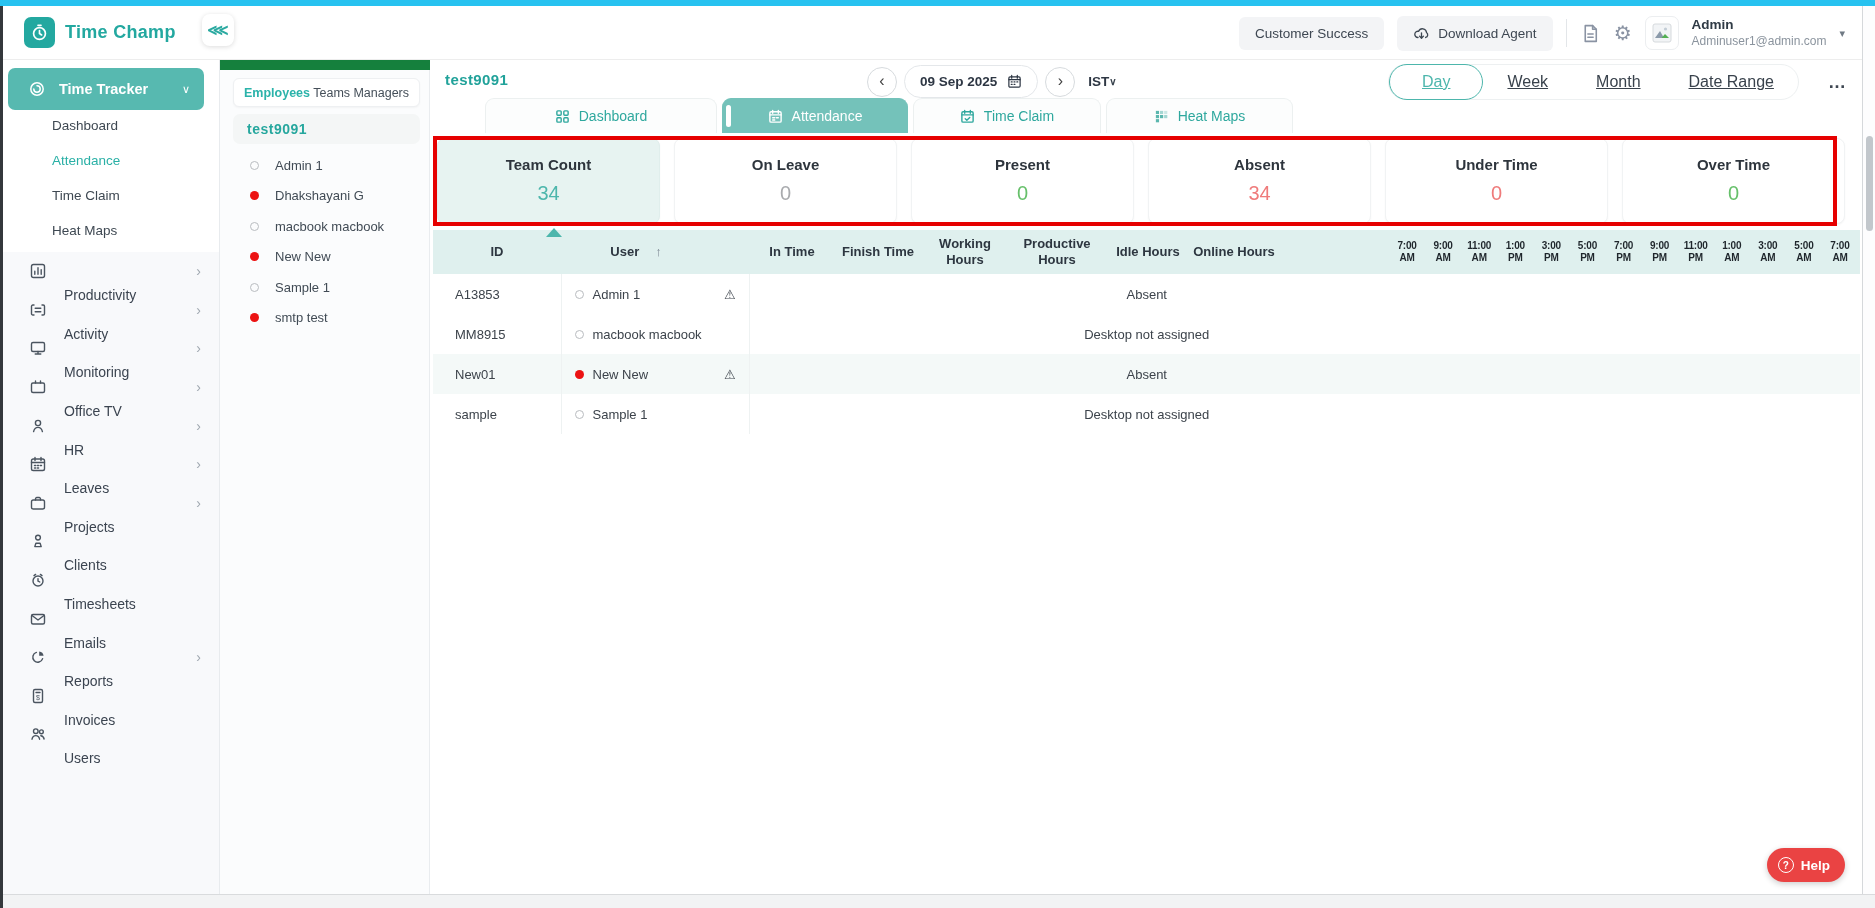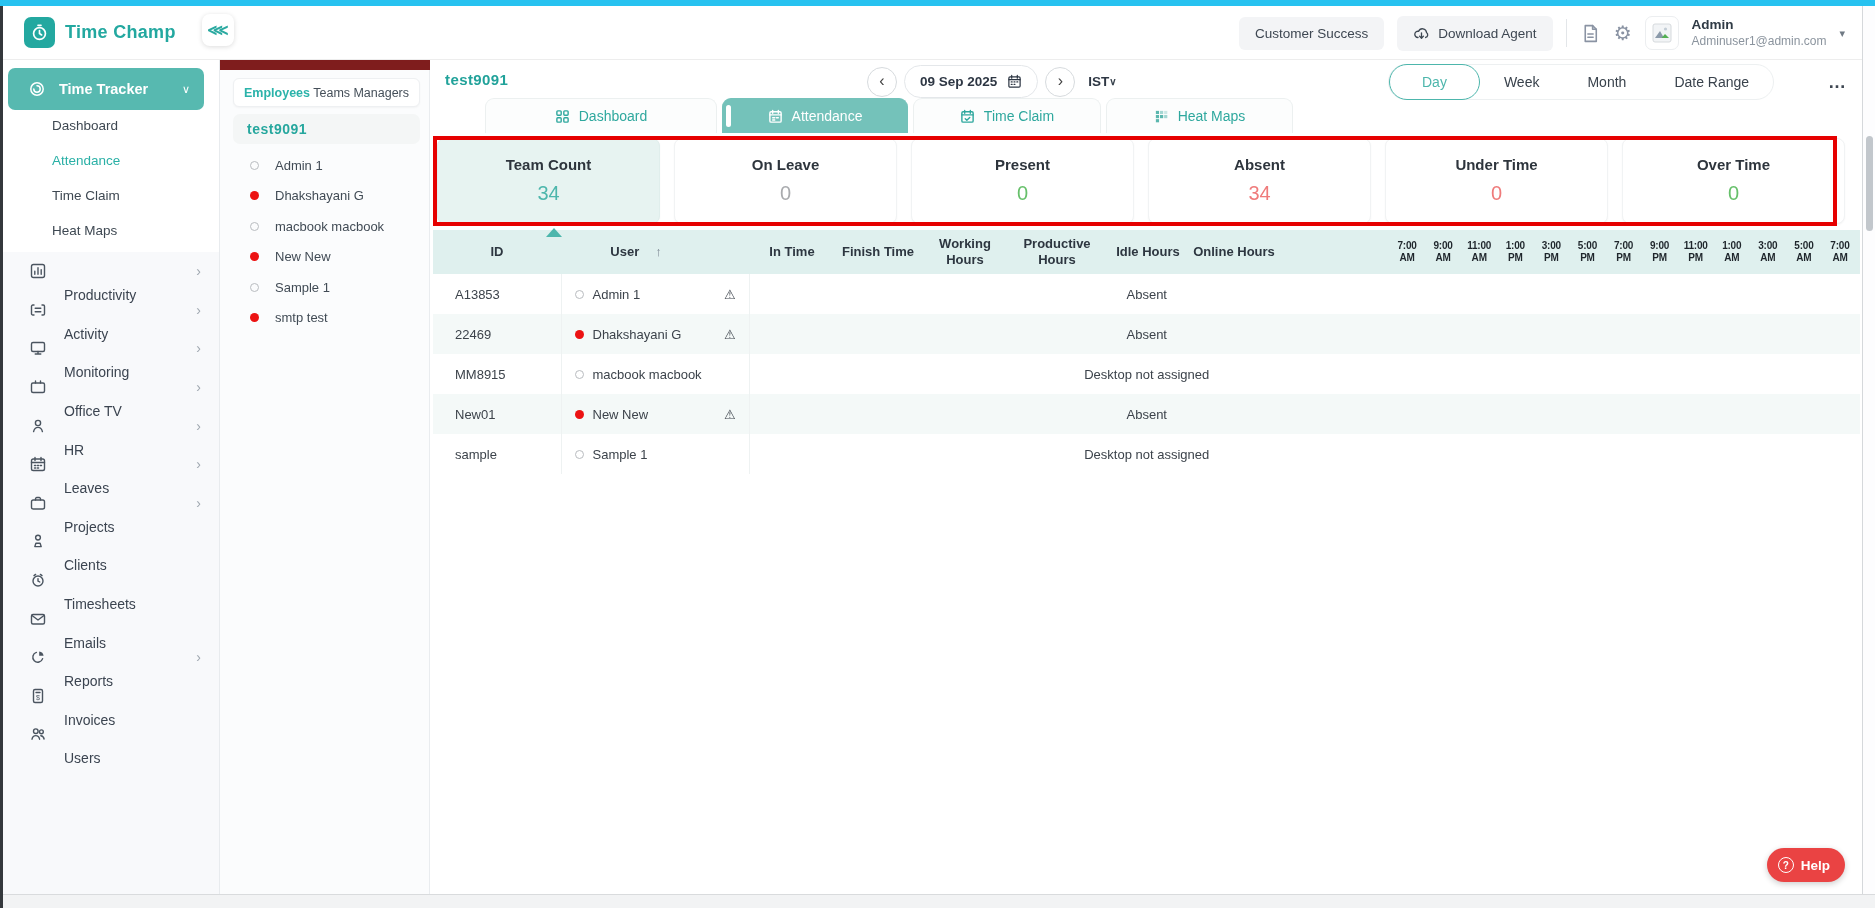--- a/index.html
+++ b/index.html
@@ -1,17 +1,17 @@
 <!DOCTYPE html>
 <html><head>
 <meta charset="utf-8">
 <style>
   * { margin:0; padding:0; box-sizing:border-box; }
   body { font-family:"Liberation Sans", sans-serif; background:#fff; }
-  .page { position:relative; width:1875px; height:908px; overflow:hidden; background:#7f1d1d; }
+  .page { position:relative; width:1875px; height:908px; overflow:hidden; background:#15803d; }
 
   
   .top-strip { position:absolute; left:0; top:0; width:100%; height:6px; background:#27c2f0; z-index:60; }
   .left-edge { position:absolute; left:0; top:6px; width:3px; bottom:0; background:#34383c; z-index:60; }
   .footer-strip { position:absolute; left:0; bottom:0; width:100%; height:14px; background:#f2f3f4; border-top:1px solid #d9dbdd; z-index:55; }
   .right-rail { position:absolute; right:0; top:6px; width:13px; bottom:14px; background:#fdfdfe; border-left:1px solid #d5d8db; z-index:55; }
   .right-rail .thumb { position:absolute; left:3px; top:130px; width:7px; height:95px; border-radius:4px; background:#c2c7cc; }
 
   
   .topbar { position:absolute; left:0; top:6px; width:100%; height:54px; background:#fff; border-bottom:1px solid #ededed; z-index:20; }
@@ -68,21 +68,21 @@
   .main-title { position:absolute; left:15px; top:11px; font-size:15px; font-weight:bold; color:#21a29a; letter-spacing:.4px; }
   .date-nav { position:absolute; left:437px; top:5px; display:flex; align-items:center; gap:7px; }
   .circ-btn { width:30px; height:30px; border-radius:50%; border:1.5px solid #d7dbde; background:#fff; color:#444;
     font-size:16px; display:flex; align-items:center; justify-content:center; cursor:pointer; line-height:1; padding-bottom:2px; }
   .date-pill { height:33px; border:1px solid #e4e7ea; border-radius:17px; background:#fff; display:flex; align-items:center;
     gap:10px; padding:0 15px; font-size:13.5px; font-weight:600; color:#2e3744; cursor:pointer; }
   .tz { display:flex; align-items:center; gap:0; margin-left:6px; font-size:13.5px; font-weight:600; color:#2e3744; cursor:pointer; }
   .tz .caret { font-size:10px; color:#3a444e; }
   .view-pills { position:absolute; left:958px; top:4px; height:36px; border:1px solid #edf0f1; border-radius:20px; background:#fff;
     display:flex; align-items:center; }
-  .vp-opt { padding:0 24px; font-size:14px; color:#39424c; cursor:pointer; }
+  .vp-opt { padding:0 24px; font-size:16px; color:#39424c; cursor:pointer;text-decoration:underline; }
   .vp-opt.active { border:1.6px solid #4db6ac; color:#4db6ac; border-radius:18px; height:36px; margin:-1px 0;
     display:flex; align-items:center; padding:0 32px; background:#fff; }
   .more-dots { position:absolute; left:1398px; top:12px; font-size:18px; font-weight:bold; color:#3e4752; letter-spacing:1px; cursor:pointer; }
 
   
   .view-tabs { position:absolute; left:55px; top:38px; display:flex; gap:5px; align-items:flex-end; }
   .vtab { height:35px; border-radius:9px 9px 0 0; background:#fcfdfd; border:1px solid #ecf0f0; border-bottom:none;
     color:#2fa89e; font-size:14px; display:flex; align-items:center; justify-content:center; gap:9px; cursor:pointer; }
   .vtab.active { background:#74c2ba; border-color:#74c2ba; color:#fff; position:relative; }
   .vtab.active::before { content:""; position:absolute; left:3px; top:6px; width:5px; height:22px; border-radius:3px; background:#fff; }
@@ -551,31 +551,20 @@
           </th>
         </tr>
       </thead>
       <tbody>
         <tr>
           <td class="td-id">A13853</td>
           <td class="td-user">
               <div class="uw">
                 <span class="dot offline"></span>
                 <span>Admin 1</span>
-              </div>
-            </td>
-          <td class="td-warn">⚠</td>
-          <td class="td-status" colspan="7">Absent</td>
-        </tr>
-        <tr class="alt">
-          <td class="td-id">22469</td>
-          <td class="td-user">
-              <div class="uw">
-                <span class="dot online"></span>
-                <span>Dhakshayani G</span>
               </div>
             </td>
           <td class="td-warn">⚠</td>
           <td class="td-status" colspan="7">Absent</td>
         </tr>
         <tr>
           <td class="td-id">MM8915</td>
           <td class="td-user">
               <div class="uw">
                 <span class="dot offline"></span>

